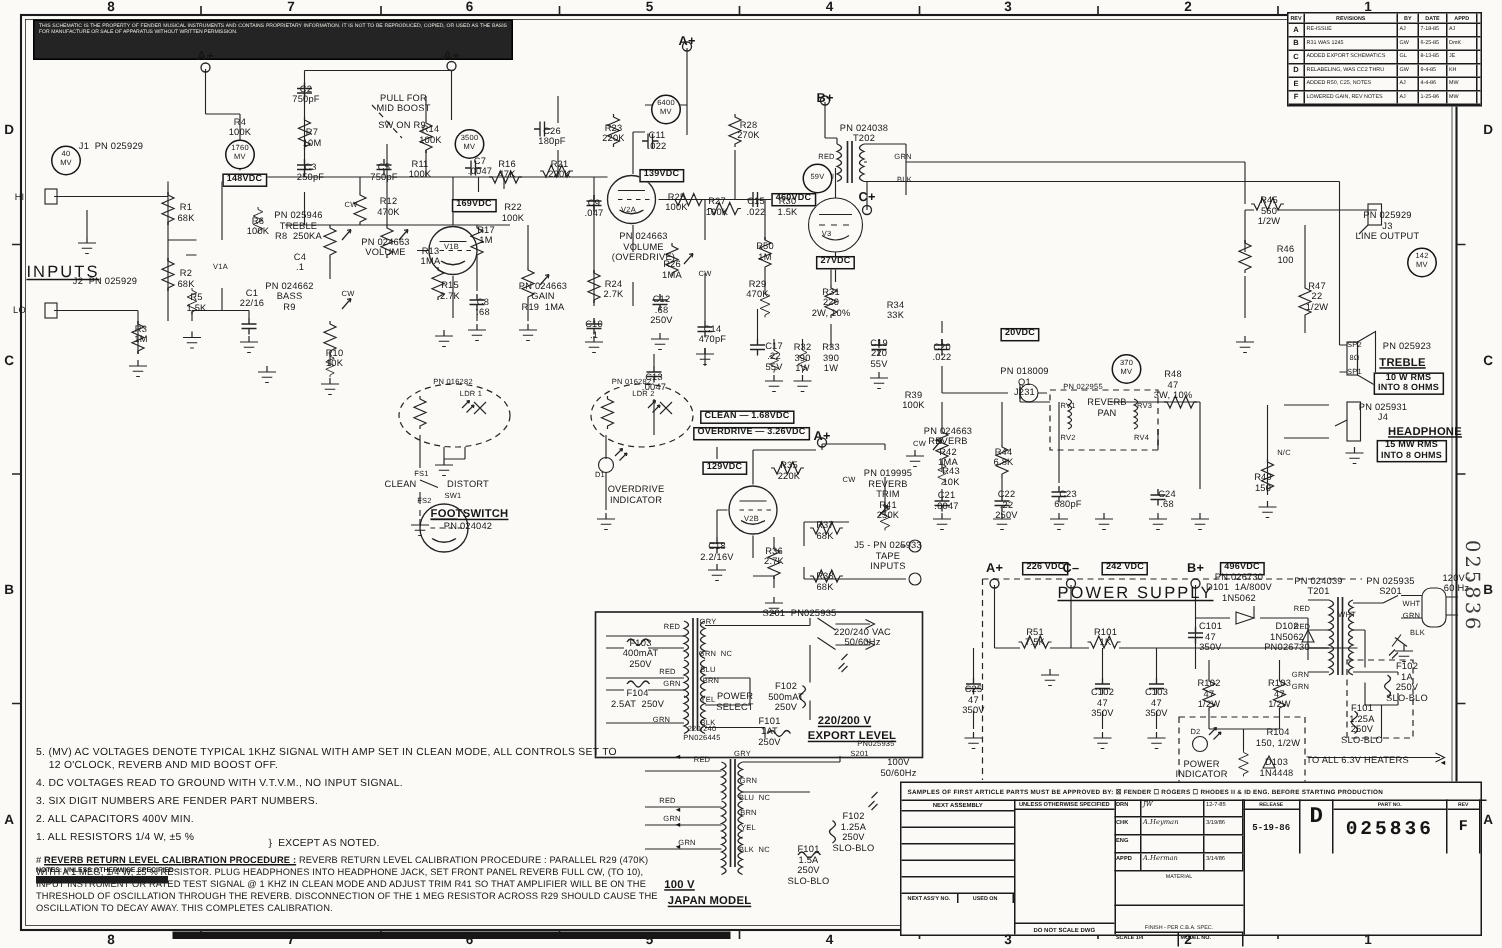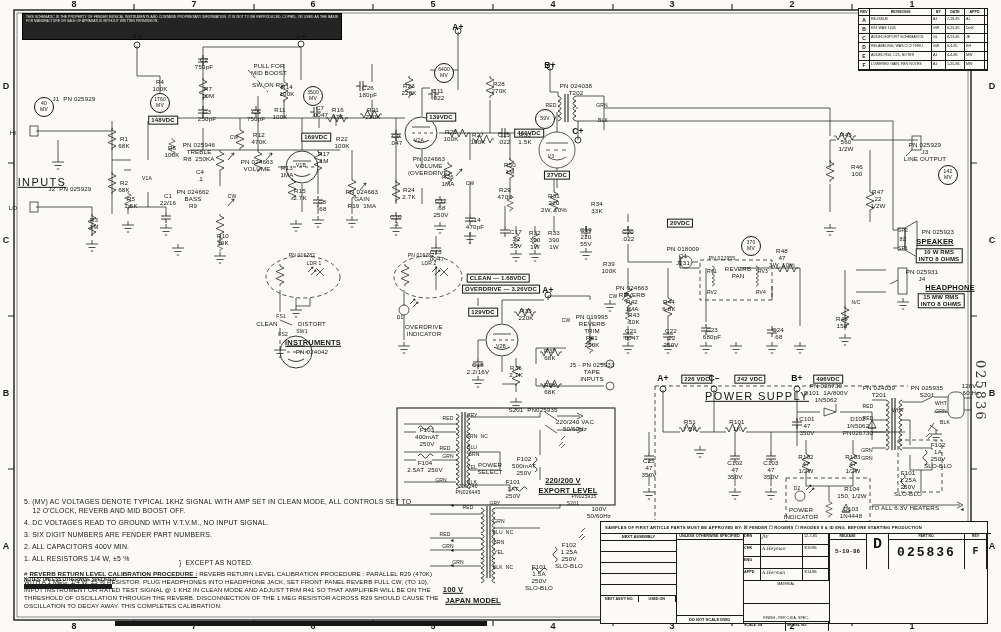--- a/index.html
+++ b/index.html
@@ -512,21 +512,21 @@
 55V</div>
       <div class="lb tiny" style="left: 302px; top: 256px;">PN 016282</div>
       <div class="lb tiny" style="left: 314px; top: 264px;">LDR 1</div>
       <div class="lb tiny" style="left: 421px; top: 256px;">PN 016282</div>
       <div class="lb tiny" style="left: 429px; top: 264px;">LDR 2</div>
       <div class="lb tiny" style="left: 281px; top: 317px;">FS1</div>
       <div class="lb" style="left: 267px; top: 324px;">CLEAN</div>
       <div class="lb" style="left: 312px; top: 324px;">DISTORT</div>
       <div class="lb tiny" style="left: 283px; top: 335px;">FS2</div>
       <div class="lb tiny" style="left: 302px; top: 332px;">SW1</div>
-      <div class="lb title2" style="left: 313px; top: 343px;">INSTRUMENTS</div>
+      <div class="lb title2" style="left: 313px; top: 343px;">FOOTSWITCH</div>
       <div class="lb" style="left: 312px; top: 352px;">PN 024042</div>
       <div class="lb tiny" style="left: 400px; top: 318px;">D1</div>
       <div class="lb" style="left: 424px; top: 331px;">OVERDRIVE
 INDICATOR</div>
       <div class="lb box" style="left: 498px; top: 278px;">CLEAN — 1.68VDC</div>
       <div class="lb box" style="left: 501px; top: 289px;">OVERDRIVE — 3.26VDC</div>
       <div class="lb" style="left: 436px; top: 256px;">C13
 .0047</div>
       <div class="lb box" style="left: 483px; top: 312px;">129VDC</div>
       <div class="lb" style="left: 526px; top: 315px;">R35
@@ -597,21 +597,21 @@
 MV</div>
       <div class="lb" style="left: 857px; top: 171px;">R46
 100</div>
       <div class="lb" style="left: 878px; top: 199px;">R47
 22
 1/2W</div>
       <div class="lb tiny" style="left: 903px; top: 231px;">SP2</div>
       <div class="lb tiny" style="left: 903px; top: 240px;">8Ω</div>
       <div class="lb tiny" style="left: 903px; top: 249px;">SP1</div>
       <div class="lb" style="left: 938px; top: 232px;">PN 025923</div>
-      <div class="lb title2" style="left: 935px; top: 242px;">SPEAKER</div>
+      <div class="lb title2" style="left: 935px; top: 242px;">TREBLE</div>
       <div class="lb box" style="left: 939px; top: 256px;">10 W RMS
 INTO 8 OHMS</div>
       <div class="lb" style="left: 922px; top: 276px;">PN 025931
 J4</div>
       <div class="lb title2" style="left: 950px; top: 288px;">HEADPHONE</div>
       <div class="lb box" style="left: 941px; top: 301px;">15 MW RMS
 INTO 8 OHMS</div>
       <div class="lb tiny" style="left: 856px; top: 303px;">N/C</div>
       <div class="lb" style="left: 842px; top: 323px;">R49
 150</div>

